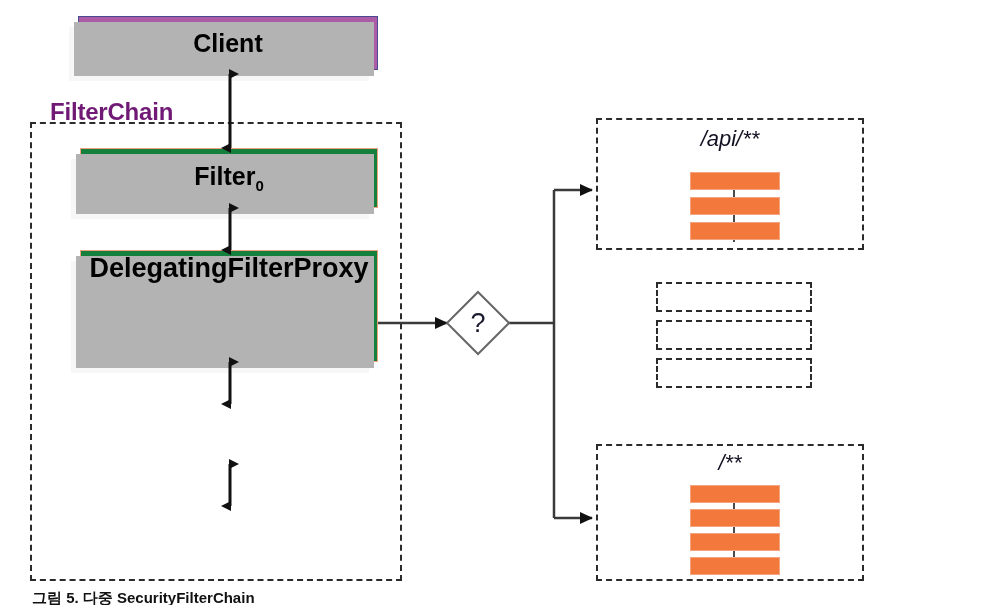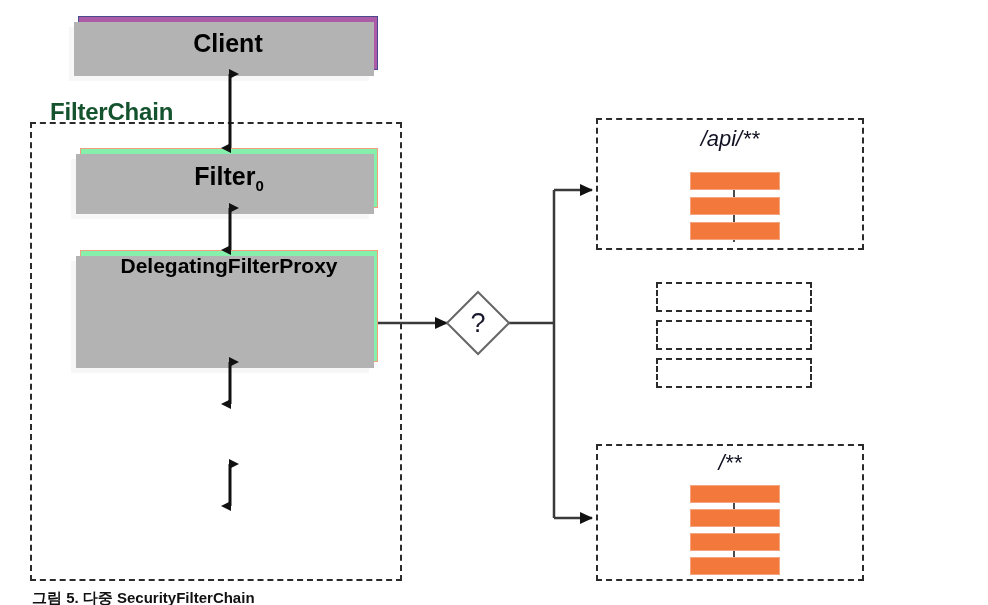--- a/index.html
+++ b/index.html
@@ -18,21 +18,21 @@
     overflow: hidden;
   }
 
   
   .abs { position: absolute; box-sizing: border-box; }
 
   
   .group-label {
     font-size: 24px;
     font-weight: bold;
-    color: #14532d;
+    color: #701a75;
     white-space: nowrap;
     letter-spacing: -0.2px;
   }
   .group-label .sub {
     font-size: 15px;
     vertical-align: sub;
     font-weight: bold;
   }
 
   
@@ -51,41 +51,41 @@
     color: #000000;
     text-align: center;
     z-index: 3;
   }
   .node .shadow-far,
   .node .shadow-near { position: absolute; z-index: -2; }
   .shadow-near { background: #b3b3b3; }
   .shadow-far  { background: #f7f7f7; }
 
   .node-orange {
-    background: #86efac;
+    background: #15803d;
     border: 1px solid #f0a07a;
   }
   .node-purple {
     background: #ac5ca6;
     border: 1px solid #4a4a8f;
     text-align: right;
   }
 
   .node-label { font-size: 25px; line-height: 1; }
   .node-label .sub {
     font-size: 15px;
     vertical-align: sub;
     font-weight: bold;
   }
 
   
   .dfp-title {
     position: absolute;
     left: 0; right: 0; top: 4px;
-    font-size: 21px;
+    font-size: 27px;
     font-weight: bold;
     text-align: center;
     color: #000;
     line-height: 1;
   }
   .bean-filter {
     position: absolute;
     left: 6px; right: 6px;
     bottom: 6px;
     height: 42px;

